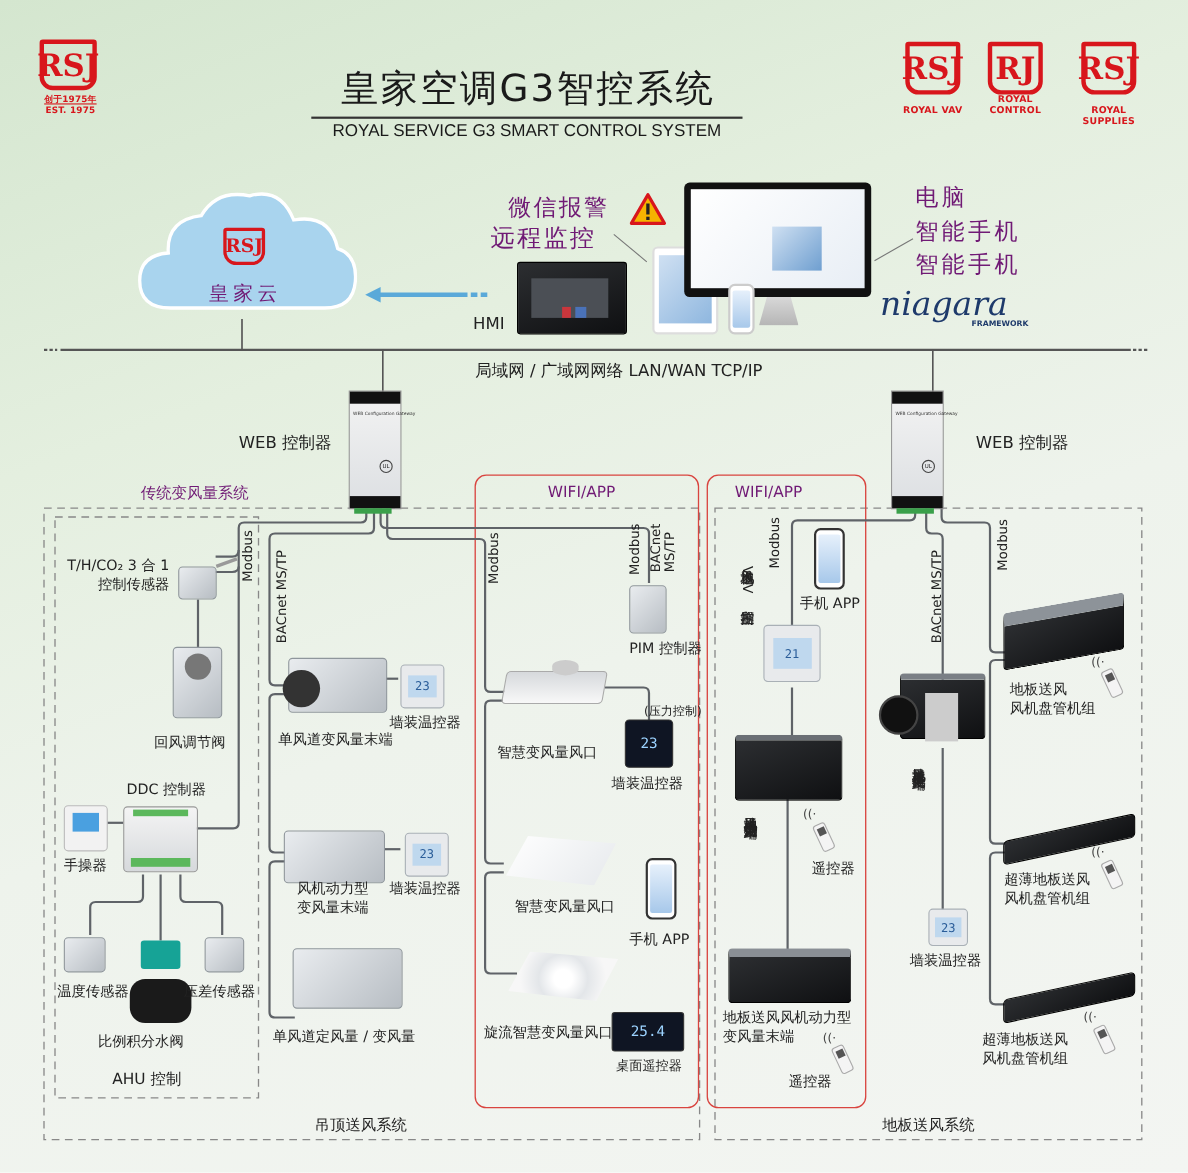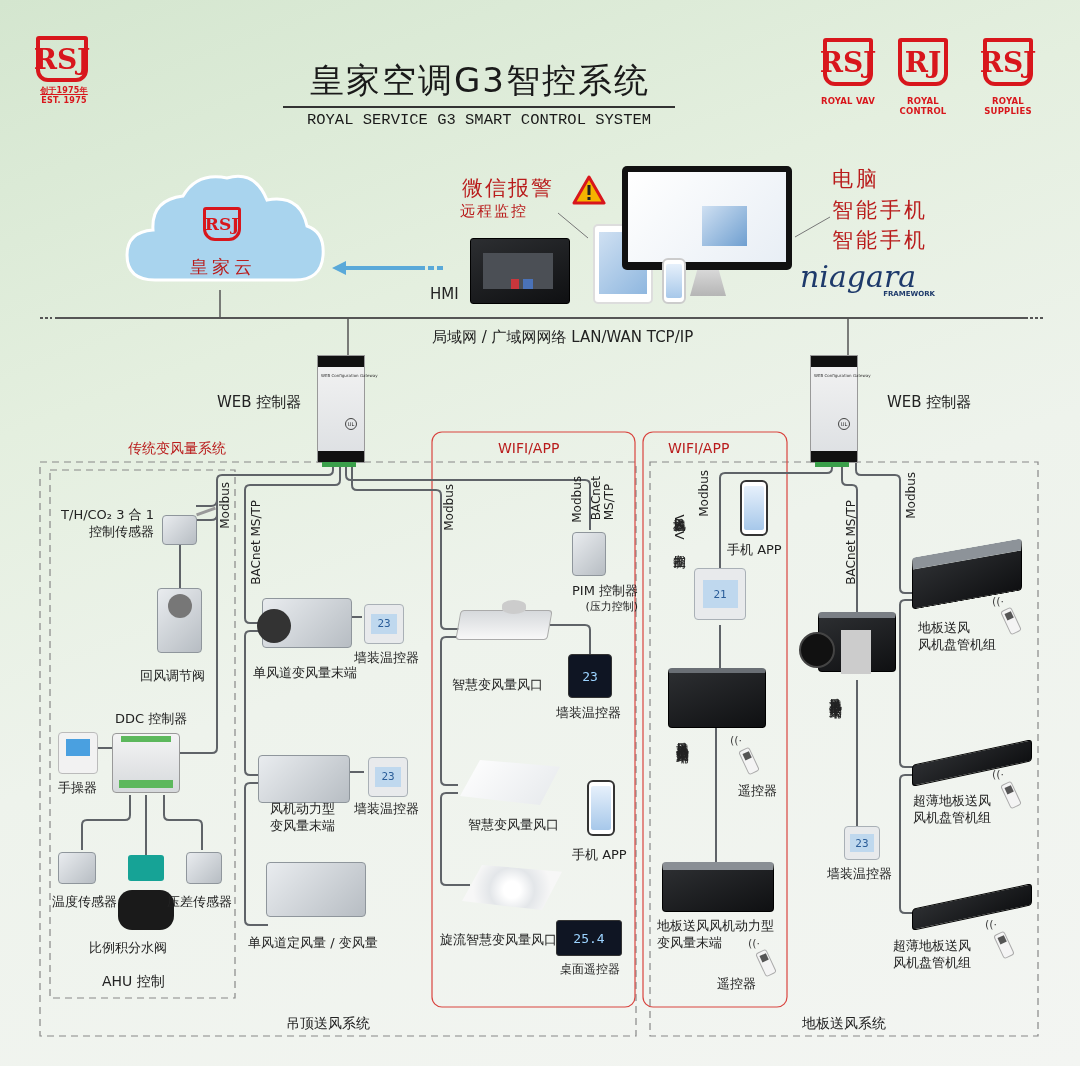--- a/index.html
+++ b/index.html
@@ -4,36 +4,36 @@
 <style>
   * { box-sizing: border-box; margin: 0; padding: 0; }
   html, body { width: 1080px; height: 1066px; overflow: hidden; }
   body {
     position: relative;
     font-family: "DejaVu Sans", "Liberation Sans", sans-serif;
     background: linear-gradient(160deg, #d4e6cf 0%, #e4efdf 30%, #eef3ec 55%, #f3f5f2 100%);
     color: #222;
   }
   .abs { position: absolute; }
-  .red { color: #b91c1c; }
+  .red { color: #701a75; }
   .lbl { font-size: 13px; color: #222; white-space: nowrap; line-height: 1.3; }
   .lbl.c { text-align: right; }
   .lbl.r { text-align: right; }
   .vt { writing-mode: vertical-rl; transform: rotate(180deg); font-size: 12px; color: #222; white-space: nowrap; line-height: 1.05; }
   .vt-cn { writing-mode: vertical-rl; font-size: 12.5px; color: #222; white-space: nowrap; line-height: 1.15; letter-spacing: 0.5px; }
 
   
   .logo-box { position: absolute; color: #d8161c; font-weight: bold; font-family: "DejaVu Serif", "Liberation Serif", serif; }
   .logo-mark { border: 4px solid #d8161c; border-radius: 3px 3px 12px 12px; display:flex; align-items:center; justify-content:center; font-size: 28px; }
   .brand-cap { font-family: "DejaVu Sans", sans-serif; font-size: 8.5px; font-weight: bold; color: #d8161c; text-align: center; letter-spacing: 0.2px; }
 
   
   #title-cn { left: 300px; top: 58px; width: 360px; font-size: 34px; letter-spacing: 2px; color: #1a1a1a; text-align: center; font-weight: 500; }
   #title-rule { left: 283px; top: 106px; width: 392px; height: 2px; background: #333; }
-  #title-en { left: 283px; top: 111px; width: 392px; font-size: 15.5px; color: #1a1a1a; text-align: center; font-family: Liberation Mono, monospace; }
+  #title-en { left: 283px; top: 111px; width: 392px; font-size: 15.5px; color: #1a1a1a; text-align: center; font-family: Liberation Sans, sans-serif; }
 
   
   #cloud { left: 125px; top: 170px; width: 200px; height: 115px; }
 
   
   .dev { position: absolute; border-radius: 4px; }
   .gray-box { background: linear-gradient(135deg, #e9ecef, #b7bdc3); border: 1px solid #8f969c; }
   .dark-box { background: linear-gradient(160deg, #2c2e31, #0f1012); border: 1px solid #000; }
   .thermo { background: #e8eaec; border: 1px solid #a9b0b6; display:flex; align-items:center; justify-content:center; }
   .thermo .s { width: 70%; height: 55%; background: #bfd8ee; font-size: 11px; color:#2a5d99; display:flex; align-items:center; justify-content:center; font-family:"DejaVu Sans Mono", monospace; }
@@ -140,35 +140,35 @@
 <div class="abs" id="title-cn">皇家空调G3智控系统</div>
 <div class="abs" id="title-rule"></div>
 <div class="abs" id="title-en">ROYAL SERVICE G3 SMART CONTROL SYSTEM</div>
 
 <div class="logo-box" style="left:813px; top:38px; width:70px;">
   <div class="logo-mark" style="width:50px; height:48px; margin:0 auto;">RSJ</div>
   <div class="brand-cap" style="margin-top:10px;">ROYAL VAV</div>
 </div>
 <div class="logo-box" style="left:883px; top:38px; width:80px;">
   <div class="logo-mark" style="width:50px; height:48px; margin:0 auto;">RJ</div>
-  <div class="brand-cap" style="margin-top:10px;">ROYAL CONTROL</div>
+  <div class="brand-cap" style="">ROYAL CONTROL</div>
 </div>
 <div class="logo-box" style="left:968px; top:38px; width:80px;">
   <div class="logo-mark" style="width:50px; height:48px; margin:0 auto;">RSJ</div>
   <div class="brand-cap" style="margin-top:10px;">ROYAL SUPPLIES</div>
 </div>
 
 <svg class="abs" id="cloud" viewBox="0 0 200 115">
   <path d="M30 110 Q2 110 2 85 Q2 62 28 60 Q26 30 58 26 Q72 2 102 8 Q130 0 142 30 Q175 24 182 56 Q200 62 198 86 Q196 110 170 110 Z" fill="#a9d4ee" stroke="#fff" stroke-width="3"></path>
 </svg>
 <div class="abs logo-mark" style="left:203px; top:207px; width:38px; height:34px; font-size:17px; color:#d8161c; border-width:3px; font-family:'DejaVu Serif',serif; font-weight:bold;">RSJ</div>
 <div class="abs red" style="left:178px; top:255px; width:90px; text-align:center; font-size:18px; letter-spacing:4px;">皇家云</div>
 
 <div class="abs red" style="left:462px; top:174px; font-size:21px; letter-spacing:2px;">微信报警</div>
-<div class="abs red" style="left:460px; top:202px; font-size:15px; letter-spacing:2px;">远程监控</div>
+<div class="abs red" style="left:446px; top:202px; font-size:22px; letter-spacing:2px;">远程监控</div>
 <svg class="abs" width="34" height="30" style="left:572px; top:175px;" viewBox="0 0 34 30">
   <polygon points="17,2 32,28 2,28" fill="#f5b400" stroke="#d8161c" stroke-width="3" stroke-linejoin="round"></polygon>
   <rect x="15.5" y="10" width="3" height="10" fill="#222"></rect>
     <rect x="15.5" y="22" width="3" height="3" fill="#222"></rect>
 </svg>
 
 <div class="abs dark-box" style="left:470px; top:238px; width:100px; height:66px; border-radius:3px;">
   <div style="position:absolute; left:12px; top:14px; width:70px; height:36px; background:#4b4f55;"></div>
   <div style="position:absolute; left:40px; top:40px; width:8px; height:10px; background:#c9363c;"></div>
   <div style="position:absolute; left:52px; top:40px; width:10px; height:10px; background:#4a72b8;"></div>
@@ -287,21 +287,21 @@
   <div>风机动力型</div>
   <div>变风量末端</div>
 </div>
 
 <div class="dev gray-box" style="left:266px; top:862px; width:100px; height:55px;"></div>
 <div class="abs lbl" style="left:248px; top:935px;">单风道定风量 / 变风量</div>
 
 <div class="dev gray-box" style="left:572px; top:532px; width:34px; height:44px;"></div>
 <div class="abs lbl c" style="left:548px; top:583px; width:90px;">
   <div>PIM 控制器</div>
-  <div style="font-size:11px;">(压力控制)</div>
+  <div style="font-size:11px;margin-top:40px;">(压力控制)</div>
 </div>
 <div class="dev" style="left:458px; top:610px; width:92px; height:30px; background:linear-gradient(#d6d9dc,#f8f8f8); border:1px solid #aaa; transform:skewX(-10deg);"></div>
 <div class="abs" style="left:502px; top:600px; width:24px; height:14px; background:#ccc; border-radius:50%/40%;"></div>
 <div class="abs lbl" style="left:452px; top:677px;">智慧变风量风口</div>
 <div class="dev thermo-dark" style="left:568px; top:654px; width:44px; height:44px;">
     <span>23</span>
   </div>
 <div class="abs lbl" style="left:556px; top:705px;">墙装温控器</div>
 
 <div class="dev" style="left:460px; top:760px; width:100px; height:45px; background:linear-gradient(135deg,#fff,#e6e9ec); clip-path:polygon(20% 0,100% 15%,80% 100%,0 80%);"></div>

